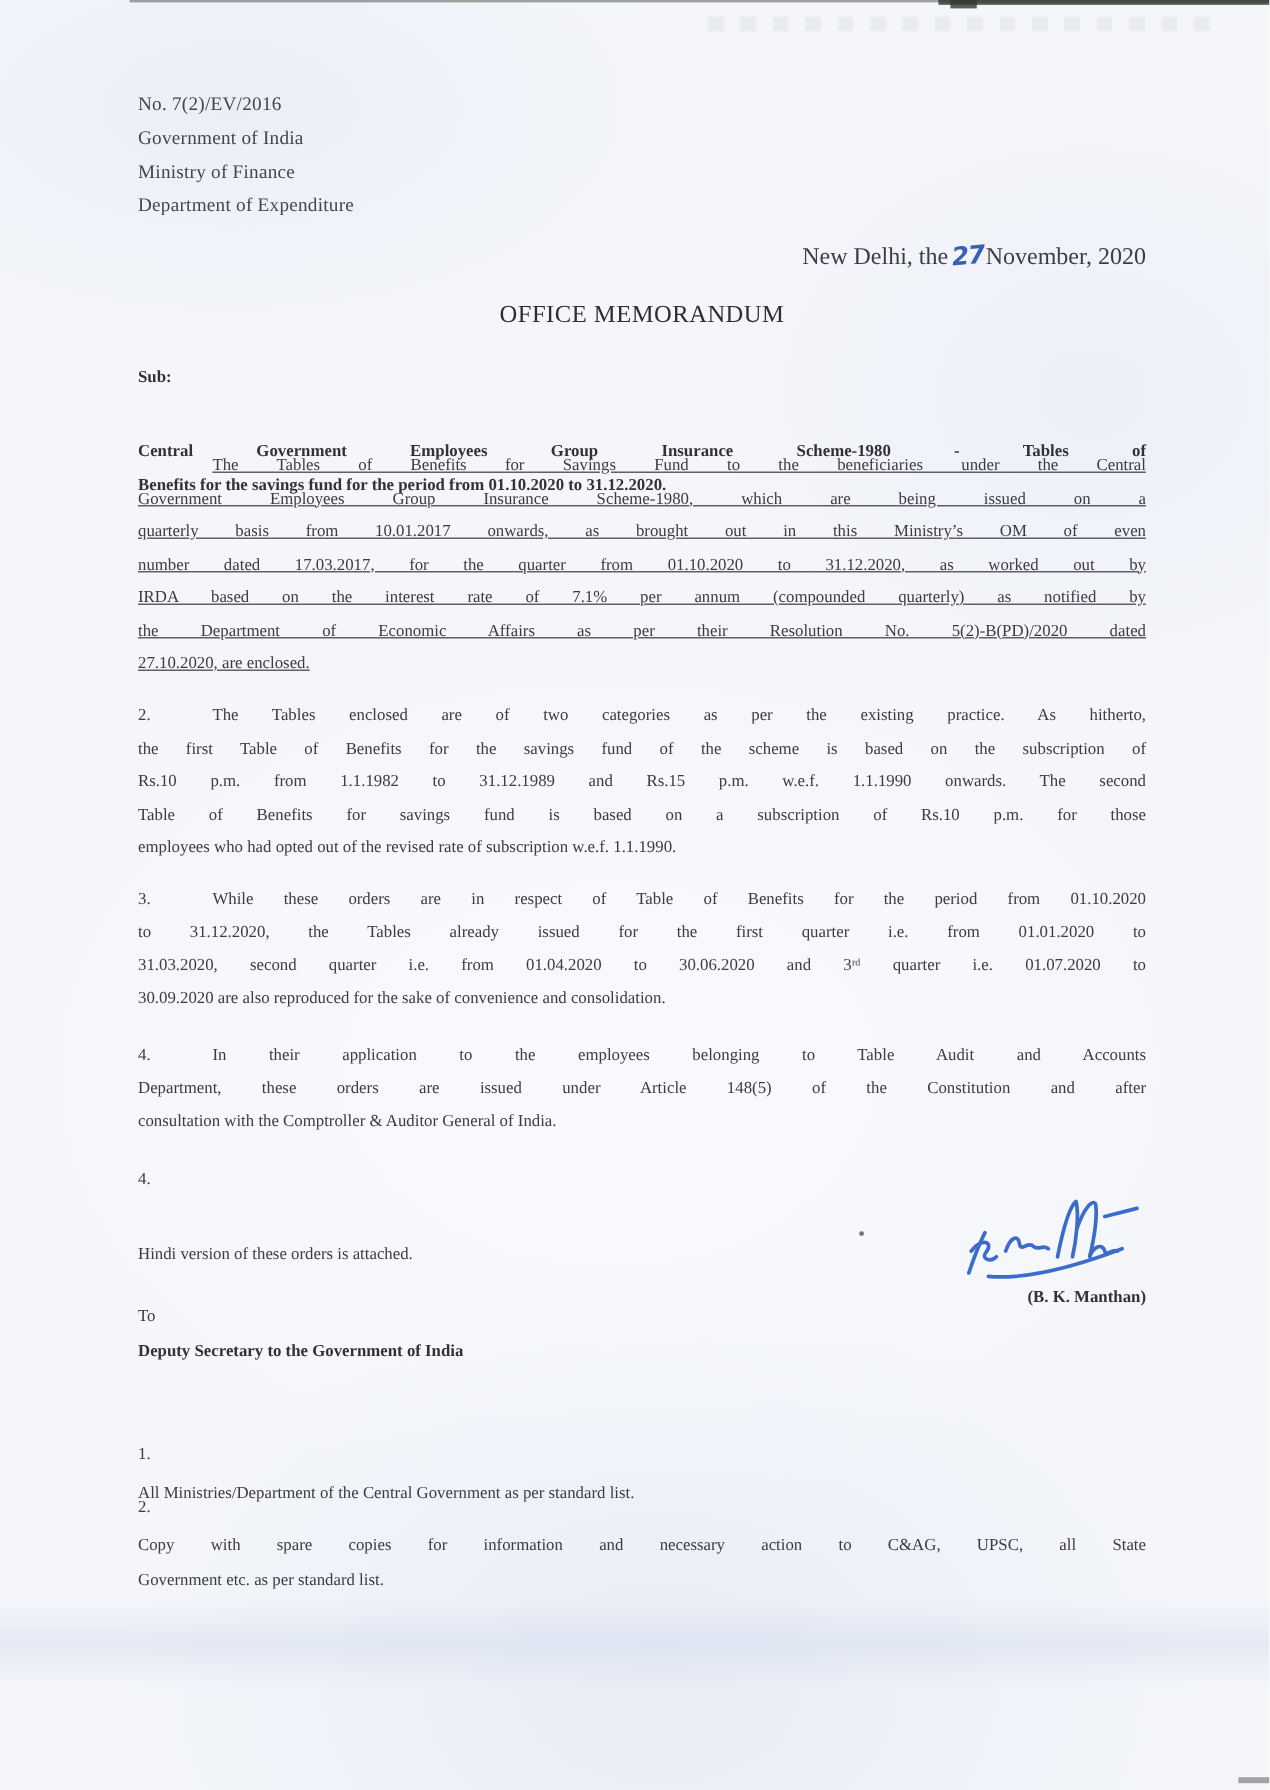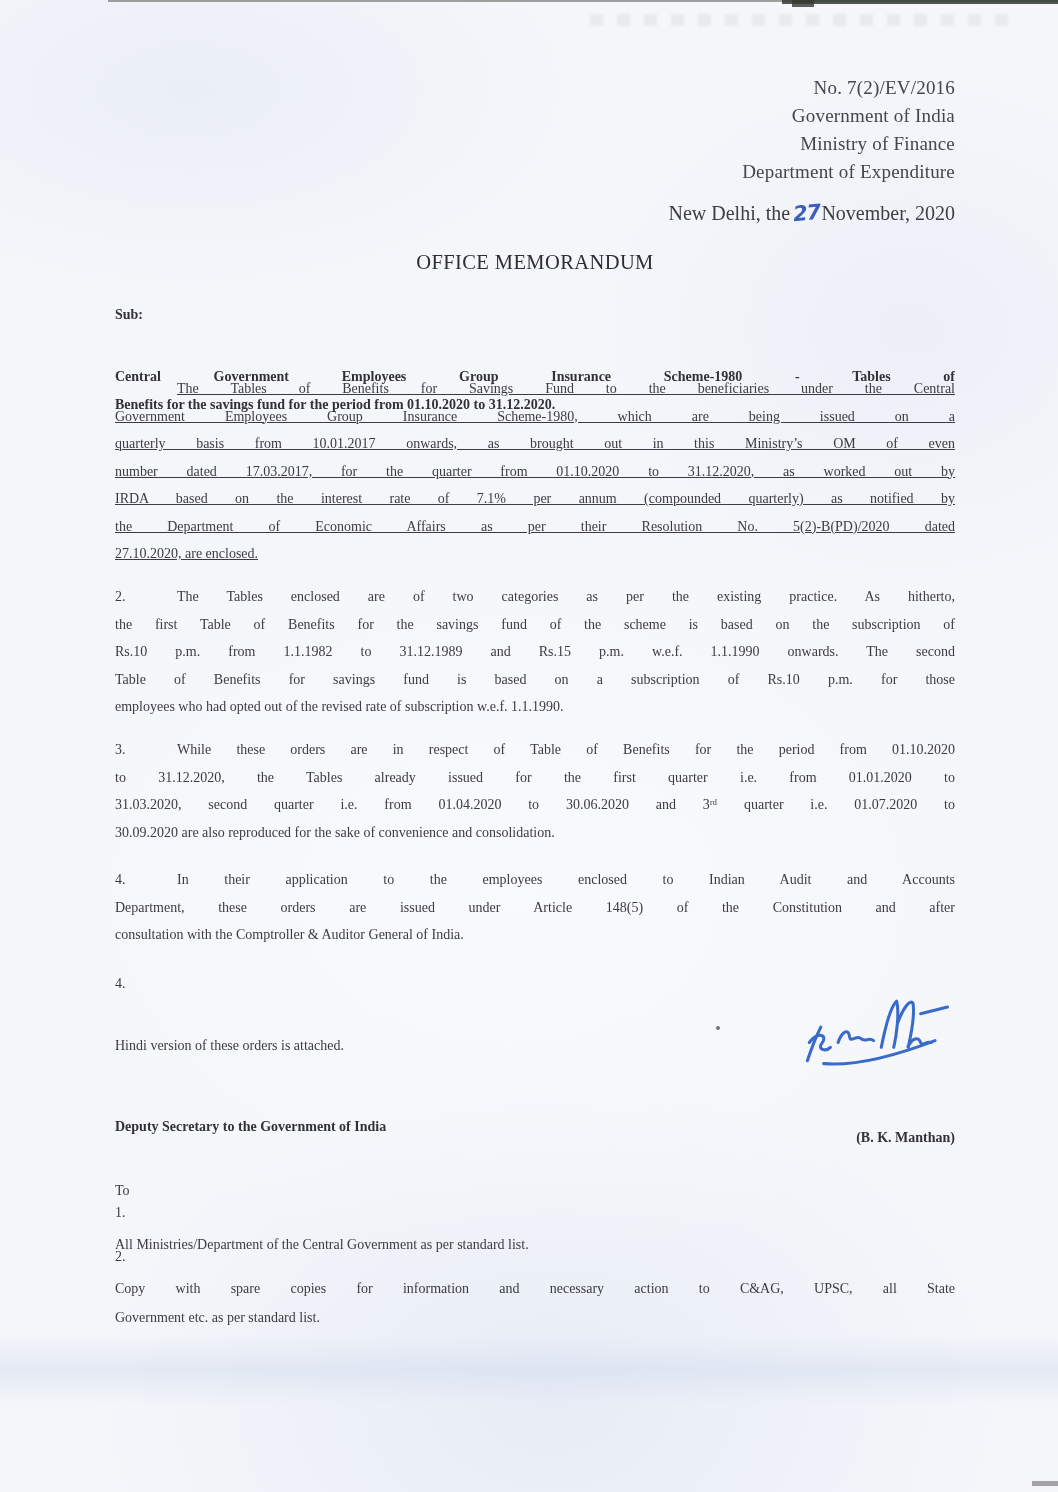--- a/index.html
+++ b/index.html
@@ -21,21 +21,21 @@
   .ghost-smudge{position:absolute;top:14px;left:590px;width:420px;height:12px;opacity:.5;filter:blur(1px);
     background:repeating-linear-gradient(90deg, rgba(140,146,140,.22) 0 13px, transparent 13px 27px);}
   .crease{position:absolute;left:0;top:1335px;width:1058px;height:70px;
     background:linear-gradient(180deg, rgba(216,224,240,0) 0%, rgba(208,218,236,.45) 50%, rgba(216,224,240,0) 100%);}
   .corner-speck{position:absolute;right:0;bottom:6px;width:26px;height:5px;background:rgba(62,62,56,.45);}
   .ink-dot{position:absolute;left:716px;top:1026px;width:4px;height:4px;border-radius:50%;background:rgba(70,70,78,.75);}
 
   .abs{position:absolute;}
   .content-col{left:115px;width:840px;}
 
-  .hdr{top:74px;text-align:right;font-size:19px;line-height:28px;color:#45454c;letter-spacing:.2px;}
+  .hdr{top:74px;text-align:left;font-size:16px;line-height:28px;color:#45454c;letter-spacing:.2px;}
   .dateline{top:201px;text-align:right;padding-right:8px;font-size:20px;color:#3e3d45;}
   .hand-day{display:inline-block;font-family:"DejaVu Sans",sans-serif;font-style:italic;font-weight:600;
     color:#3a5fb8;font-size:21px;transform:rotate(-5deg);letter-spacing:-1px;margin:0 1px 0 3px;}
   .memo-title{top:251px;text-align:center;font-weight:normal;font-size:20.5px;color:#2e2d34;letter-spacing:.4px;}
 
   .fs-body{font-size:14px;line-height:27.5px;flex-direction:column;}
   .bold{font-weight:bold;color:#323137;}
 
   .subject{top:301px;display:flex;line-height:28px;}
   .sub-label{width:62px;flex:0 0 62px;}
@@ -46,24 +46,24 @@
   .pnum{display:inline-block;width:62px;}
 
   .p1{top:375px;text-decoration:underline;}
   .p2{top:583px;}
   .p3{top:736px;}
   .p4{top:866px;}
   .p5{top:970px;display:flex;}
   .p5 .pnum{flex:0 0 62px;}
 
   .sig-svg{position:absolute;left:768px;top:992px;width:192px;height:78px;}
-  .sig-name{top:1124px;text-align:right;padding-right:8px;}
+  .sig-name{top:1068px;text-align:right;padding-right:8px;}
   .sig-desig{top:1113px;text-align:left;padding-right:8px;}
 
-  .to-label{top:1177px;font-family:Liberation Serif, serif;}
+  .to-label{top:1084px;font-family:Liberation Serif, serif;}
   .dist{display:flex;}
   .dist .dnum{flex:0 0 32px;}
   .i1{top:1199px;}
   .i2{top:1242px;line-height:29px;}
 </style>
 </head>
 <body>
 
 <div class="page">
 
@@ -115,21 +115,21 @@
   </div>
 
   <div class="abs content-col fs-body p3">
     <div class="line jl"><span class="pnum">3.</span><span>While these orders are in respect of Table of Benefits for the period from 01.10.2020</span></div>
     <div class="line jl">to 31.12.2020, the Tables already issued for the first quarter i.e. from 01.01.2020 to</div>
     <div class="line jl">31.03.2020, second quarter i.e. from 01.04.2020 to 30.06.2020 and 3ʳᵈ quarter i.e. 01.07.2020 to</div>
     <div class="line">30.09.2020 are also reproduced for the sake of convenience and consolidation.</div>
   </div>
 
   <div class="abs content-col fs-body p4">
-    <div class="line jl"><span class="pnum">4.</span><span>In their application to the employees enclosed to Indian Audit and Accounts</span></div>
+    <div class="line jl"><span class="pnum">4.</span><span>In their application to the employees belonging to Table Audit and Accounts</span></div>
     <div class="line jl">Department, these orders are issued under Article 148(5) of the Constitution and after</div>
     <div class="line">consultation with the Comptroller &amp; Auditor General of India.</div>
   </div>
 
   <div class="abs content-col fs-body p5">
     <span class="pnum">4.</span>
     <span>Hindi version of these orders is attached.</span>
   </div>
 
   <svg class="sig-svg" viewBox="0 0 200 80">

